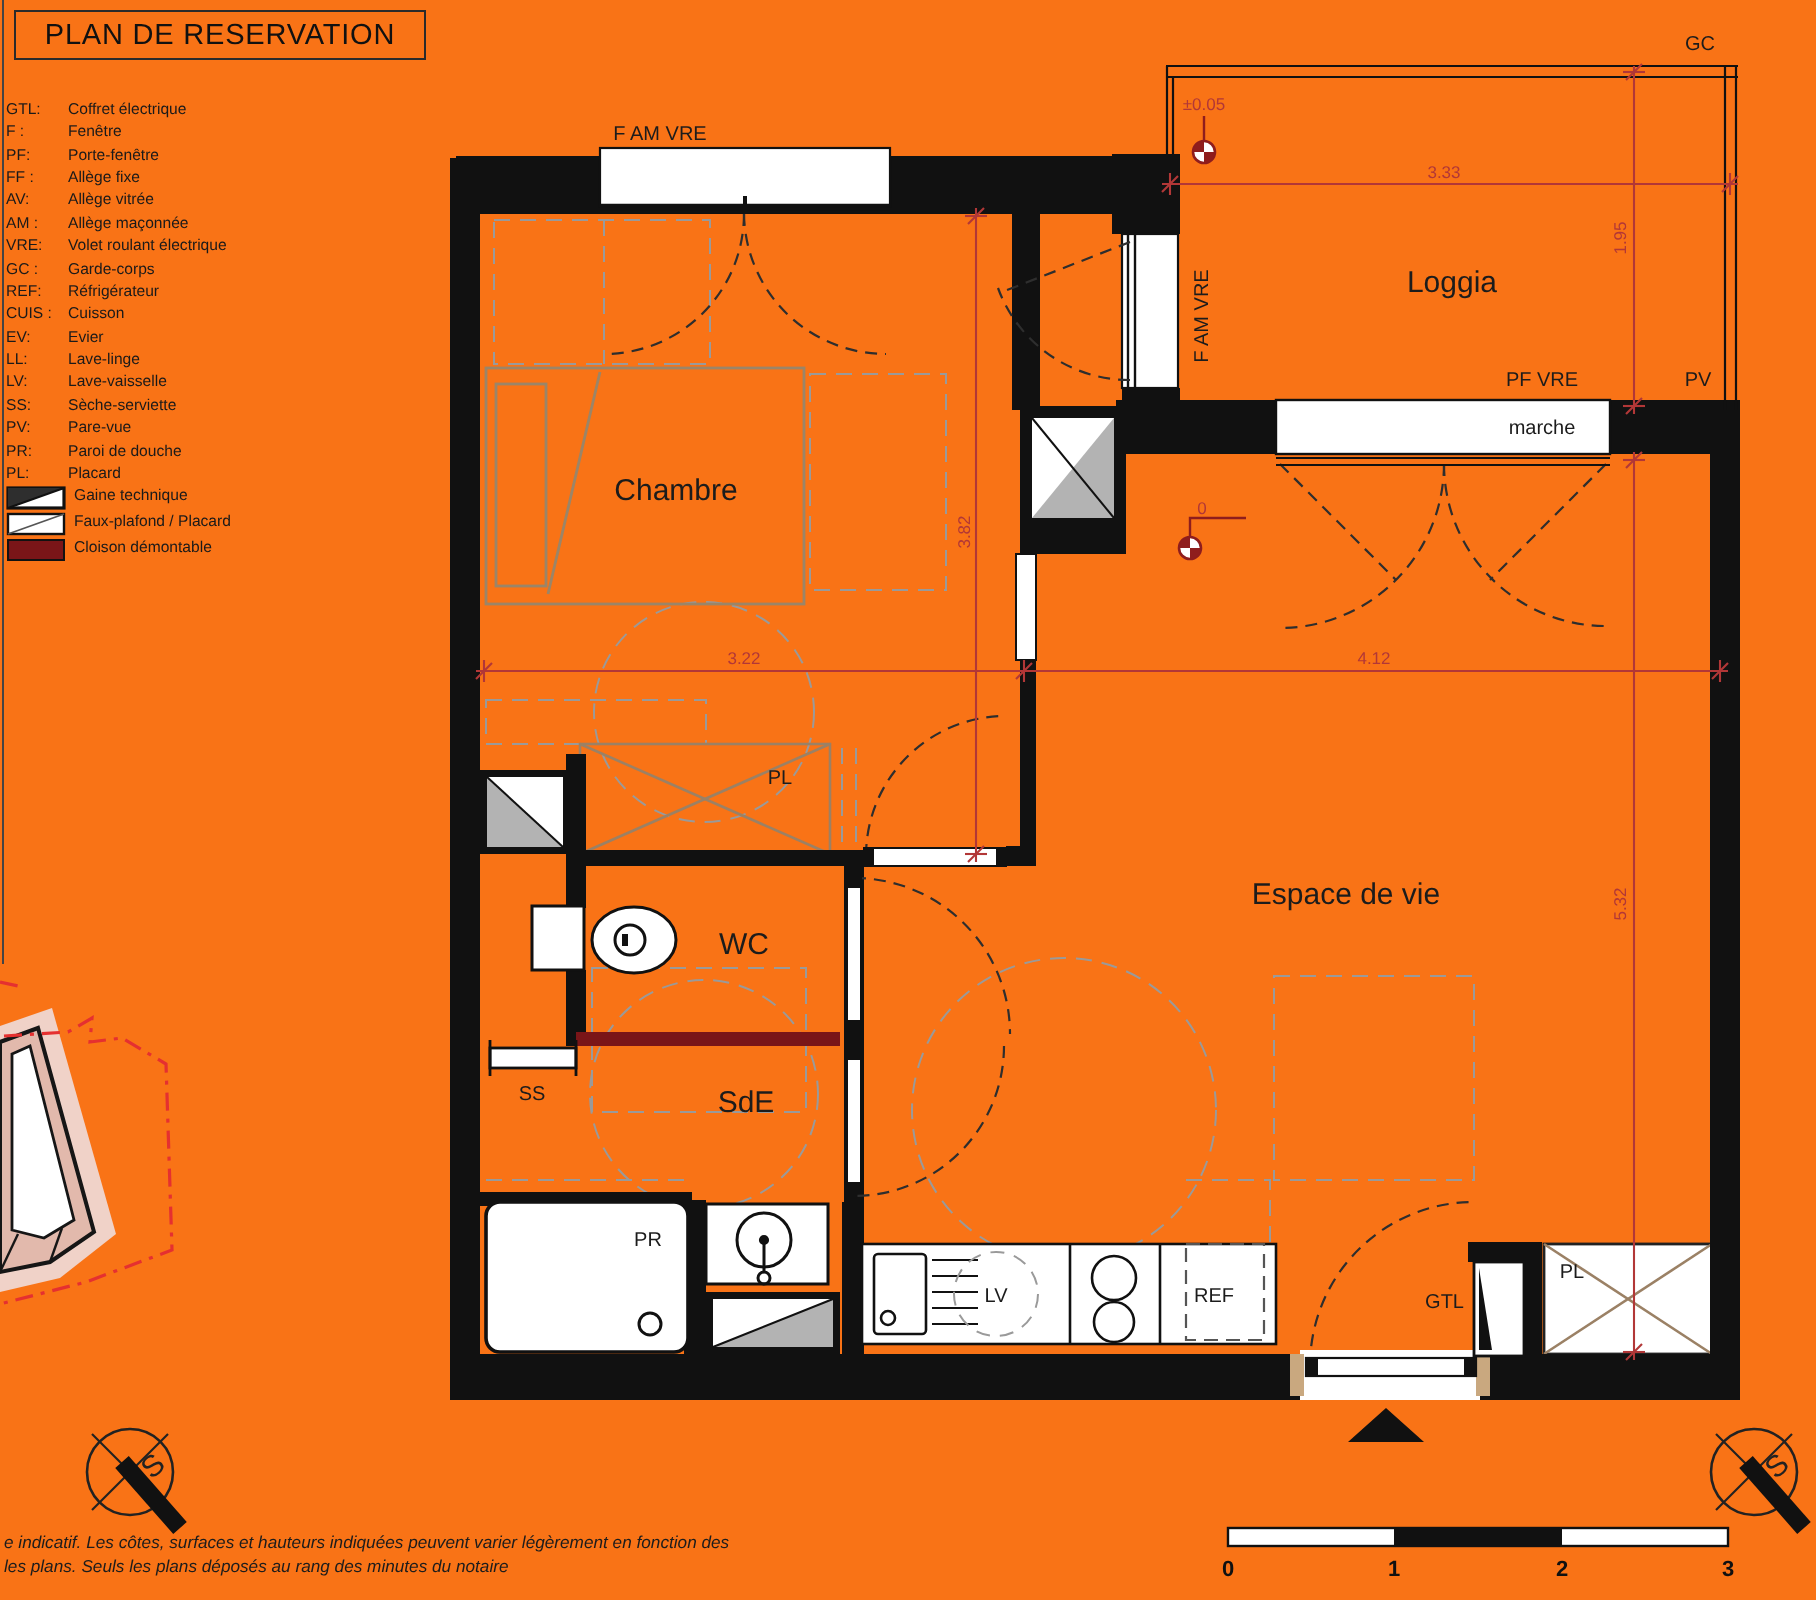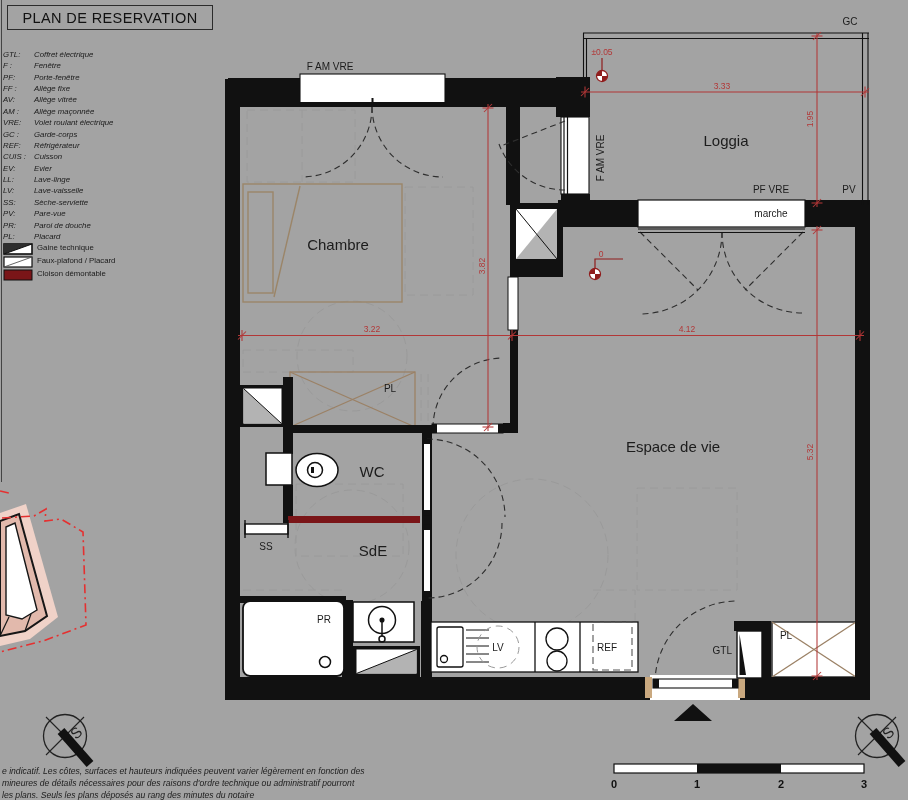--- a/index.html
+++ b/index.html
@@ -1,22 +1,22 @@
 <!DOCTYPE html>
 <html><head>
 <meta charset="utf-8">
 <style>
   html,body{margin:0;padding:0;background:#fff;}
-  #page{position:relative;width:908px;height:800px;overflow:hidden;background:#a3a3a3;
+  #page{position:relative;width:908px;height:800px;overflow:hidden;background:#f97316;
         font-family:"Liberation Sans",sans-serif;color:#1a1a1a;}
   #page-edge{position:absolute;left:1px;top:0;width:1px;height:482px;background:#444;}
   #title-box{position:absolute;left:7px;top:5px;width:204px;height:23px;border:1.6px solid #2b2b2b;
              display:flex;align-items:center;justify-content:center;font-size:14.5px;letter-spacing:.4px;color:#111;}
   #legend{position:absolute;left:3px;top:49px;width:215px;}
-  .lg-row{display:flex;height:11.4px;align-items:center;font-size:7.8px;line-height:1;font-style:italic;}
+  .lg-row{display:flex;height:11.4px;align-items:center;font-size:7.8px;line-height:1;}
   .lg-abbr{width:31px;flex:none;}
   .lg-sym-row{display:flex;height:13.4px;align-items:flex-start;font-size:7.8px;}
   .lg-ico{width:30px;height:12px;flex:none;margin-right:4px;}
   #plan-svg{position:absolute;left:0;top:0;}
   svg text{font-family:"Liberation Sans",sans-serif;}
   .room-label{font-size:15px;fill:#1c1c1c;}
   .small-label{font-size:10px;fill:#1c1c1c;}
   .dim-label{font-size:8.5px;fill:#b23737;}
   .wall{fill:#111;}
   .swing{fill:none;stroke:#2e2e2e;stroke-width:1.1;stroke-dasharray:6 4;}
@@ -427,16 +427,15 @@
       <text class="dim-label" x="687" y="332" text-anchor="middle">4.12</text>
       <text class="dim-label" x="485" y="266" text-anchor="middle" transform="rotate(-90 485 266)">3.82</text>
       <text class="dim-label" x="813" y="452" text-anchor="middle" transform="rotate(-90 813 452)">5.32</text>
       <text class="dim-label" x="602" y="55" text-anchor="middle">±0.05</text>
       <text class="dim-label" x="601" y="257" text-anchor="middle">0</text>
     </g>
   </svg>
 
   <div id="footer">
     <div>e indicatif. Les côtes, surfaces et hauteurs indiquées peuvent varier légèrement en fonction des</div>
-    <div>mineures de détails nécessaires pour des raisons d'ordre technique ou administratif pourront</div>
     <div>les plans. Seuls les plans déposés au rang des minutes du notaire</div>
   </div>
 </div>
 
 </body></html>

